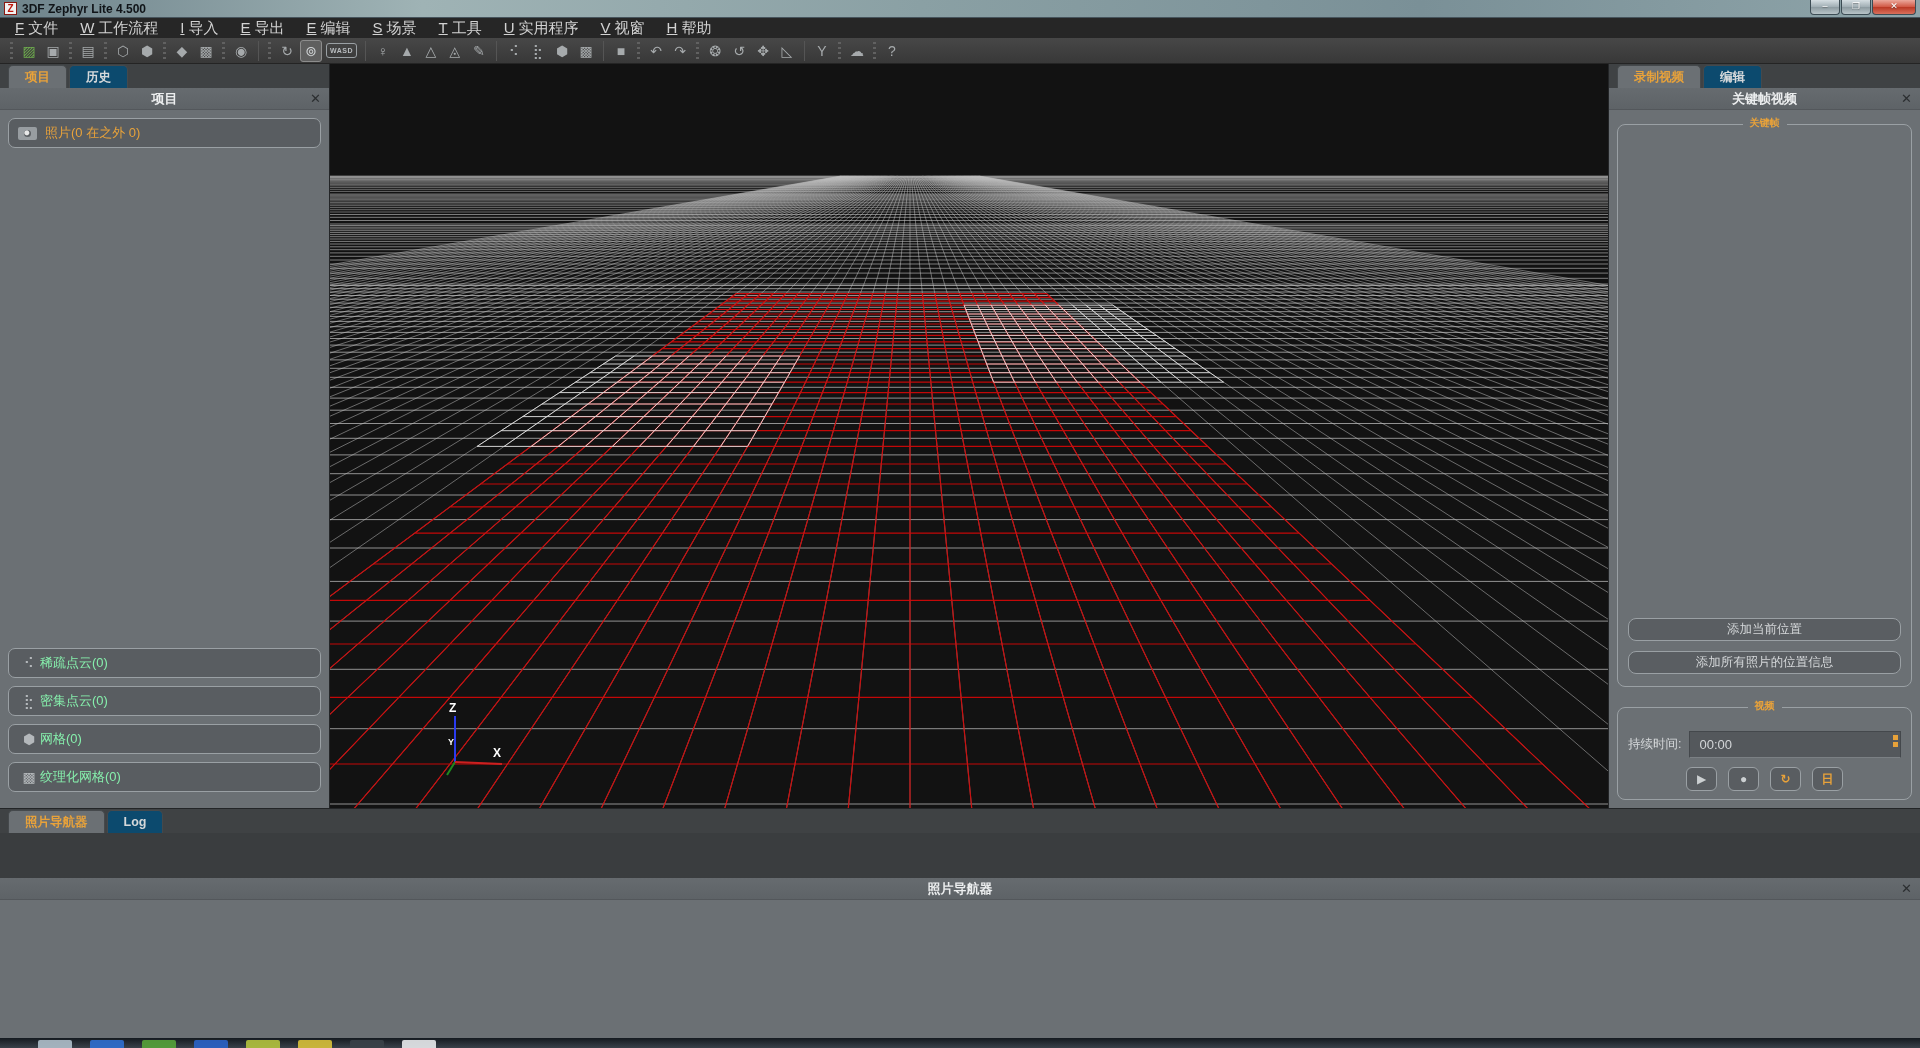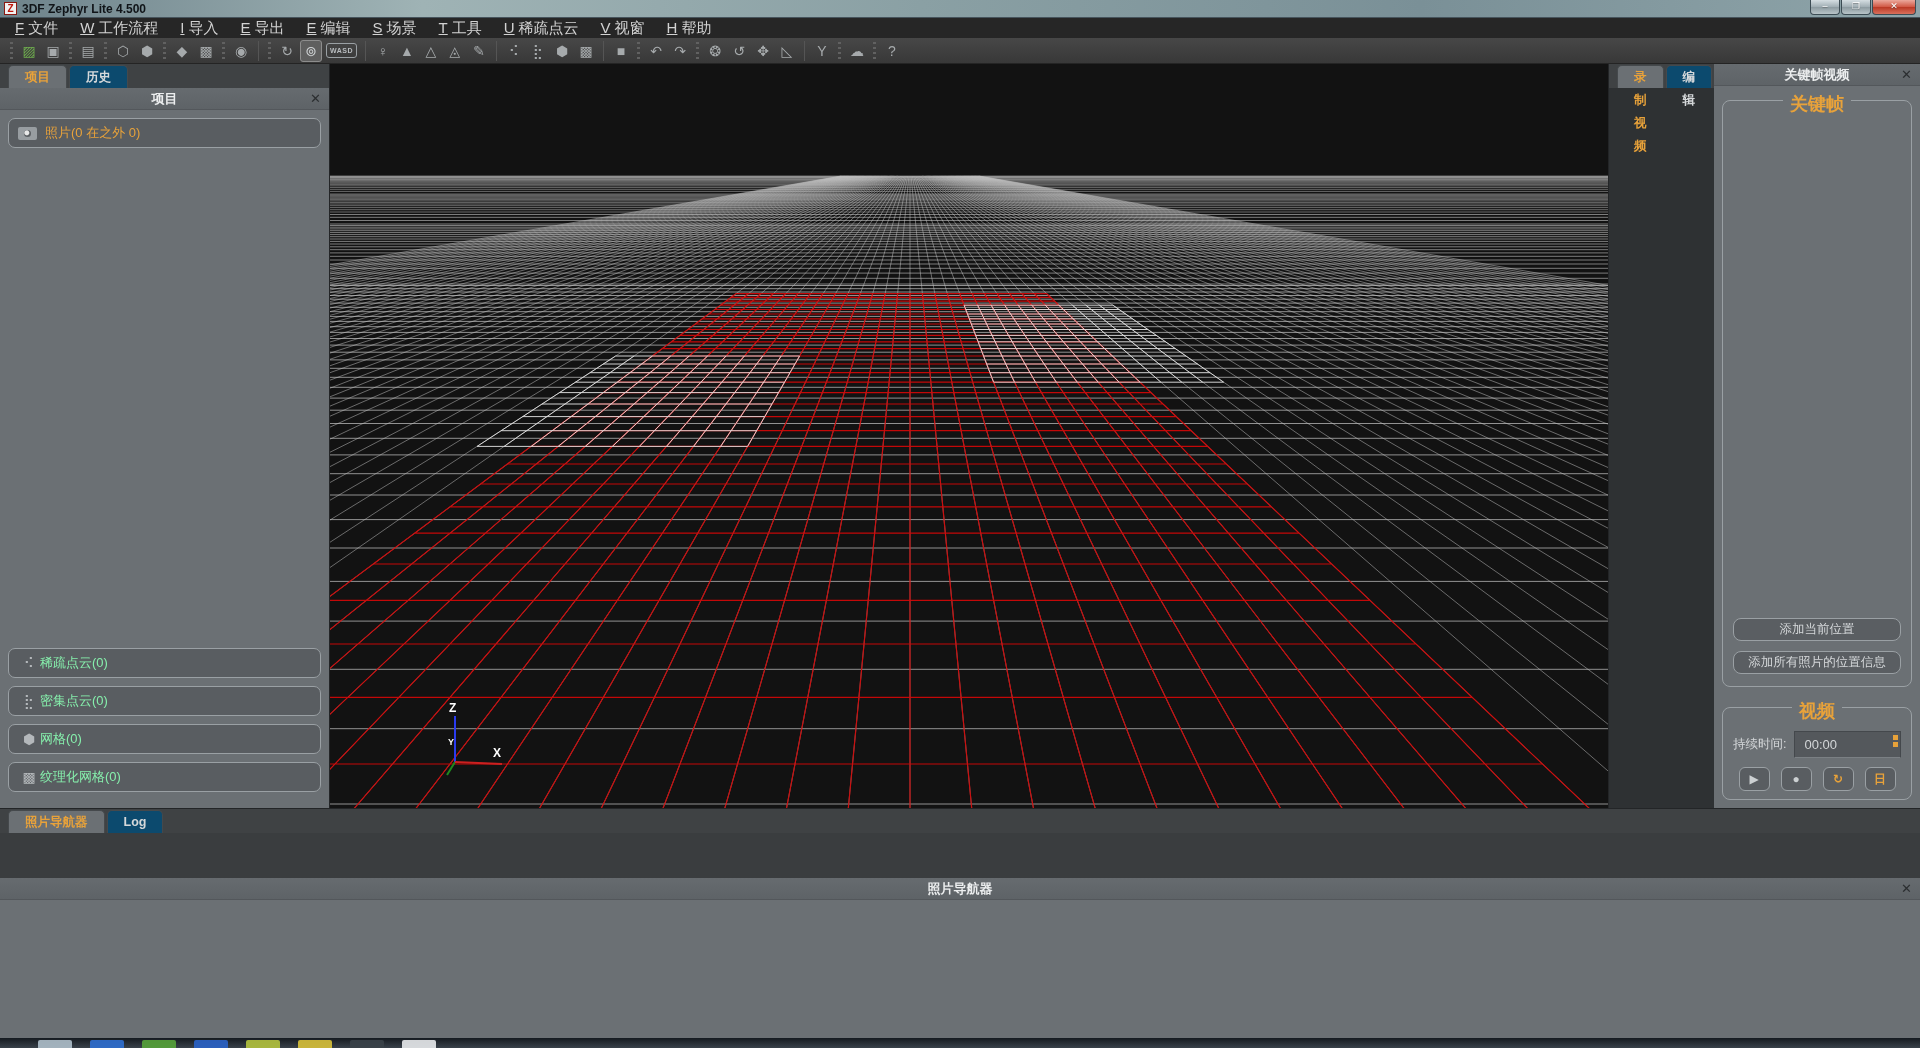--- a/index.html
+++ b/index.html
@@ -47,41 +47,41 @@
   .tab.active { background:#6b7074; color:#e8a23a; }
 
   .panel-body { flex:1; display:flex; flex-direction:column; background:#6b7074; overflow:hidden; }
   .panel-header { height:22px; flex:0 0 22px; position:relative; background:linear-gradient(#666b6f,#5e6367);
     border-bottom:1px solid #53575b; text-align:center; }
   .panel-header .ph-title { font-size:13px; font-weight:bold; color:#eceeef; line-height:22px; }
   .panel-header .ph-close { position:absolute; right:8px; top:0; line-height:22px; color:#2b2e30;
     font-size:13px; font-weight:bold; }
 
   .side-panel-left { width:330px; flex:0 0 330px; display:flex; flex-direction:column; border-right:1px solid #232527; }
-  .side-panel-right { width:312px; flex:0 0 312px; display:flex; flex-direction:row; border-left:1px solid #232527; }
+  .side-panel-right { width:312px; flex:0 0 312px; display:flex; flex-direction:column; border-left:1px solid #232527; }
 
   .left-content { flex:1; display:flex; flex-direction:column; padding:8px; }
   .res-btn { height:30px; flex:0 0 30px; border:1px solid #9aa0a4; border-radius:7px; background:#595d61;
     display:flex; align-items:center; padding:0 9px; margin-bottom:8px;text-align:center; }
   .res-btn .res-icon { width:22px; color:#b4b8bb; font-size:14px; }
   .res-btn .res-label { font-size:13px; color:#86efac; }
   .res-btn .res-label.orange { color:#e8a23a; }
   .cam-icon { width:19px; height:13px; background:#989da1; border-radius:2px; position:relative; margin-right:8px; }
   .cam-icon::after { content:""; position:absolute; left:6px; top:3px; width:7px; height:7px; border-radius:50%;
     background:radial-gradient(circle at 40% 40%, #e8e8e8 0 2px, #5a5e62 3px); }
   .spacer { flex:1; }
 
   
   .viewport { flex:1; background:#121212; position:relative; }
   .viewport svg { display:block; }
 
   
   .groupbox { position:relative; border:1px solid #9aa0a4; border-radius:8px; margin:14px 8px 6px 8px; }
   .groupbox .legend { position:absolute; top:-9px; left:50%; transform:translateX(-50%); background:#6b7074;
-    padding:0 7px; font-size:18px; font-weight:bold; color:#e8a23a; white-space:nowrap; }
+    padding:0 7px; font-size:10px; font-weight:bold; color:#e8a23a; white-space:nowrap; }
   .kf-group { flex:1; display:flex; flex-direction:column; }
   .kf-cols { display:flex; justify-content:space-around; padding:18px 10px 6px 10px; }
   .kf-col { font-size:12.5px; color:#d5d8da; }
   .kf-list { flex:1; }
   .panel-btn { height:23px; flex:0 0 23px; margin:5px 10px; border:1px solid #9aa0a4; border-radius:8px;
     background:#5a5e62; color:#d5d8da; font-size:12.5px; text-align:center; line-height:21px; }
   .panel-btn.last { margin-bottom:12px; }
   .video-group { flex:0 0 86px; margin-bottom:8px; padding:23px 10px 8px 10px; display:flex; flex-direction:column; }
   .dur-row { display:flex; align-items:center; }
   .dur-label { font-size:12.5px; color:#d5d8da; margin-right:8px; white-space:nowrap; }
@@ -120,21 +120,21 @@
   </div>
 
   <div class="menubar" id="menubar">
       <span class="menu-item"><span class="mkey">F</span><span>文件</span></span>
       <span class="menu-item"><span class="mkey">W</span><span>工作流程</span></span>
       <span class="menu-item"><span class="mkey">I</span><span>导入</span></span>
       <span class="menu-item"><span class="mkey">E</span><span>导出</span></span>
       <span class="menu-item"><span class="mkey">E</span><span>编辑</span></span>
       <span class="menu-item"><span class="mkey">S</span><span>场景</span></span>
       <span class="menu-item"><span class="mkey">T</span><span>工具</span></span>
-      <span class="menu-item"><span class="mkey">U</span><span>稀疏点云</span></span>
+      <span class="menu-item"><span class="mkey">U</span><span>实用程序</span></span>
       <span class="menu-item"><span class="mkey">V</span><span>视窗</span></span>
       <span class="menu-item"><span class="mkey">H</span><span>帮助</span></span>
     </div>
 
   <div class="toolbar" id="toolbar">
       <div class="tb-handle"></div>
       <div class="tb-icon green">▨</div>
       <div class="tb-icon">▣</div>
       <div class="tb-handle"></div>
       <div class="tb-icon">▤</div>

